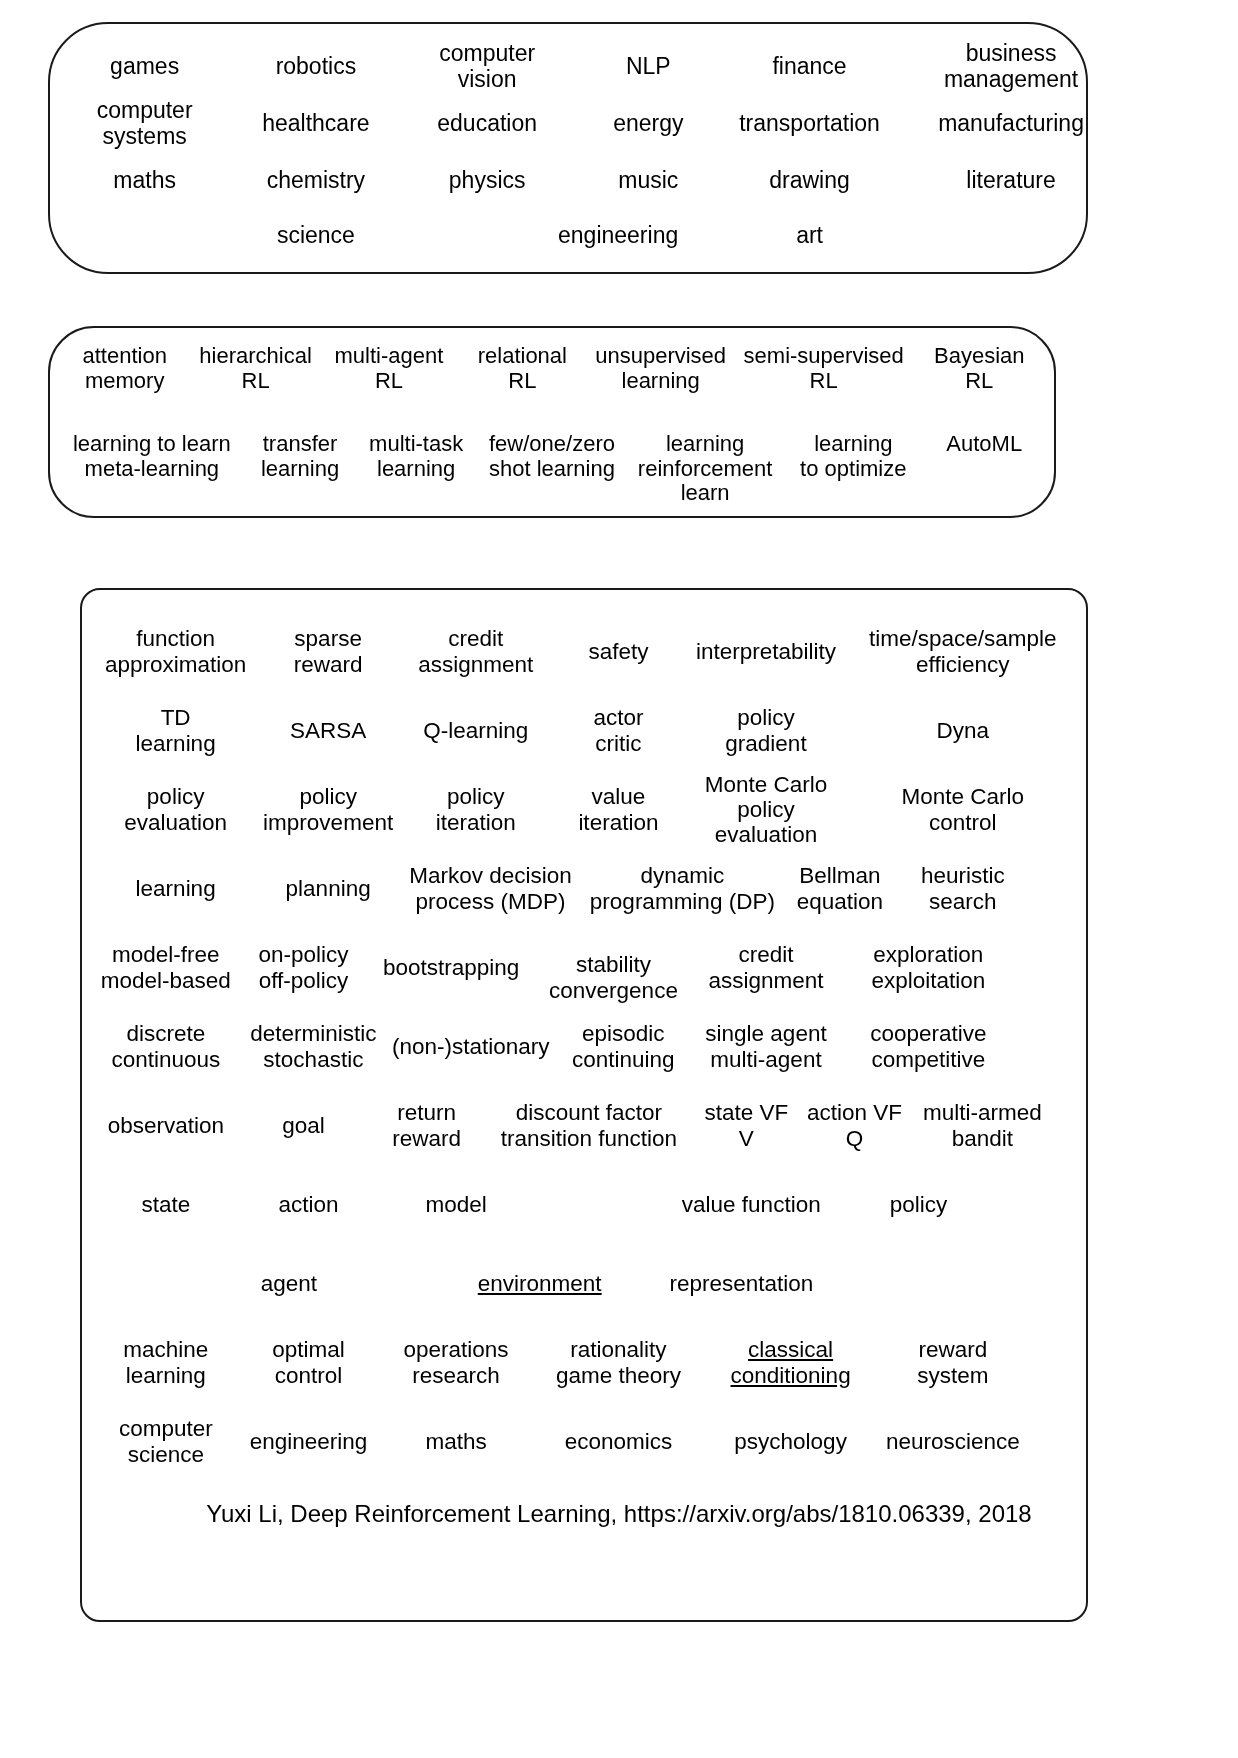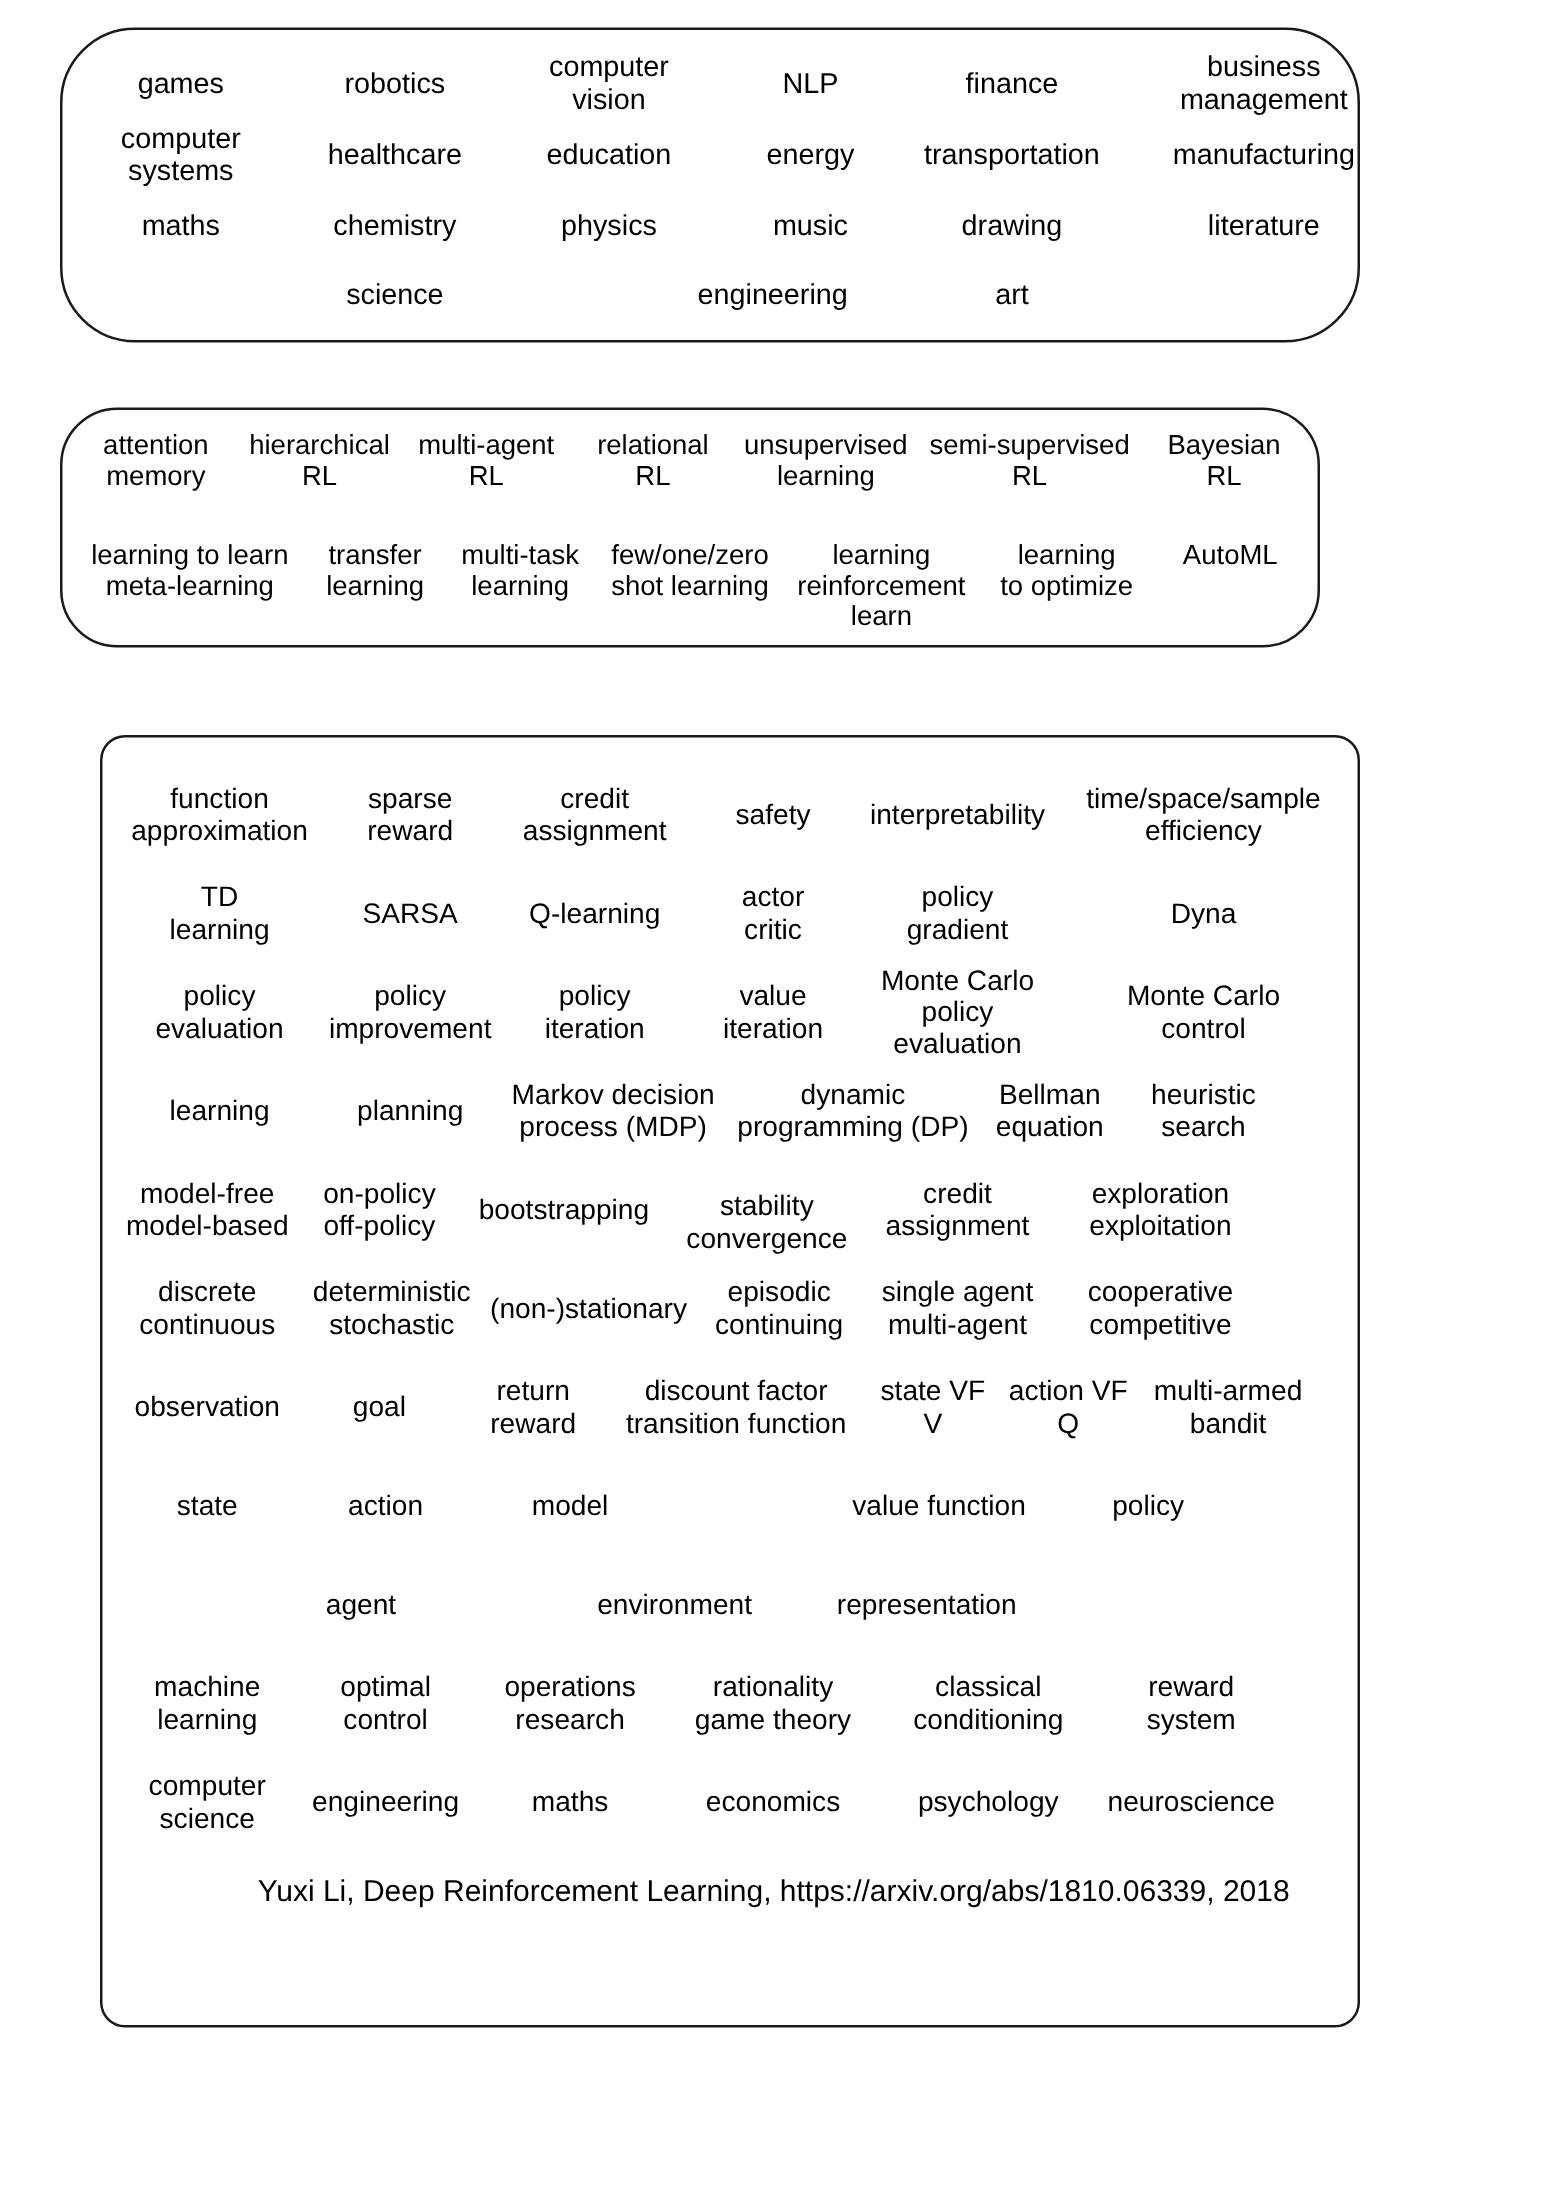--- a/index.html
+++ b/index.html
@@ -287,34 +287,34 @@
           <div class="cell" style="flex: 0 0 14%;">action</div>
           <div class="cell" style="flex: 0 0 16%;">model</div>
           <div class="cell" style="flex: 0 0 13%;"></div>
           <div class="cell" style="flex: 0 0 18%;">value function</div>
           <div class="cell" style="flex: 0 0 16%;">policy</div>
         </div>
         <div class="row">
           <div class="cell" style="flex: 0 0 13%;"></div>
           <div class="cell" style="flex: 0 0 14%;">agent</div>
           <div class="cell" style="flex: 0 0 8%;"></div>
-          <div class="cell" style="flex: 0 0 21%;">environment</div>
+          <div class="cell" style="flex: 0 0 21%; text-decoration: underline;">environment</div>
           <div class="cell" style="flex: 0 0 20%;">representation</div>
           <div class="cell" style="flex: 0 0 16%;"></div>
         </div>
         <div class="row">
           <div class="cell" style="flex: 0 0 15%;">machine
 learning</div>
           <div class="cell" style="flex: 0 0 14%;">optimal
 control</div>
           <div class="cell" style="flex: 0 0 16%;">operations
 research</div>
           <div class="cell" style="flex: 0 0 17%;">rationality
 game theory</div>
-          <div class="cell" style="flex: 0 0 18%;">classical
+          <div class="cell" style="flex: 0 0 18%; text-decoration: underline;">classical
 conditioning</div>
           <div class="cell" style="flex: 0 0 15%;">reward
 system</div>
         </div>
         <div class="row">
           <div class="cell" style="flex: 0 0 15%;">computer
 science</div>
           <div class="cell" style="flex: 0 0 14%;">engineering</div>
           <div class="cell" style="flex: 0 0 16%;">maths</div>
           <div class="cell" style="flex: 0 0 17%; text-align: center;">economics</div>

